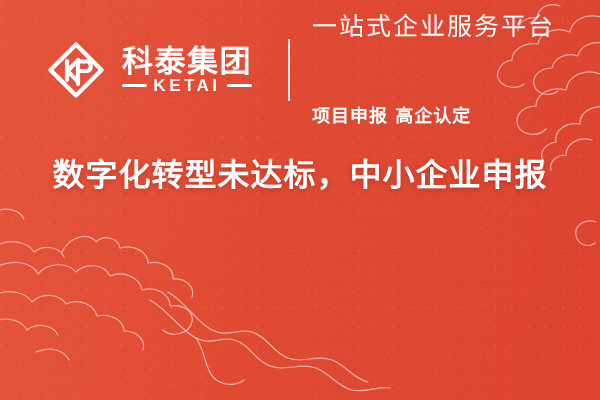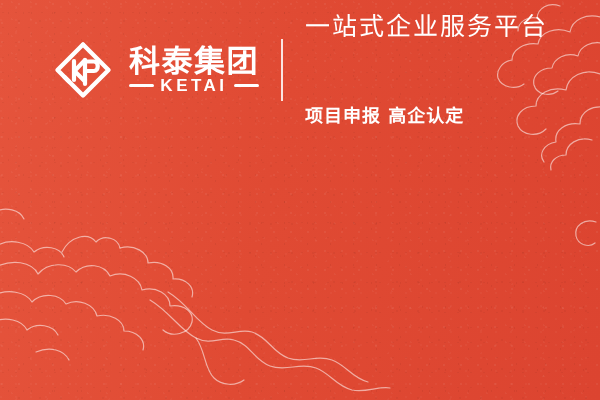--- a/index.html
+++ b/index.html
@@ -56,21 +56,21 @@
     display: flex;
     align-items: center;
     justify-content: center;
     gap: 0;
   }
 
   .brand {
     display: flex;
     align-items: center;
     gap: 15px;
-    padding-right: 22px;
+    padding-right: 36px;
   }
 
   .logo-mark { width: 62px; height: 62px; flex: 0 0 62px; }
   .logo-mark svg { display: block; width: 62px; height: 62px; }
 
   .brand-words {
     display: flex;
     flex-direction: column;
     align-items: center;
     line-height: 1;
@@ -235,15 +235,16 @@
 
     <span class="divider"></span>
 
     <div class="taglines">
       <span class="tagline-main">一站式企业服务平台</span>
       <span class="tagline-sub">项目申报 高企认定</span>
     </div>
   </div>
 
   <div class="headline">
+    <div class="headline-line">数字化转型未达标，中小企业申报</div>
   </div>
 
 </div>
 
 </body></html>

